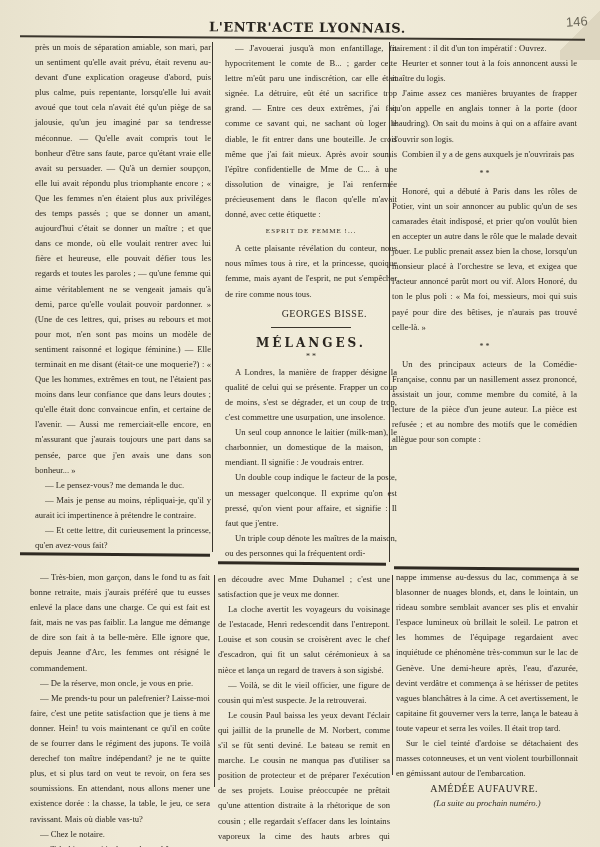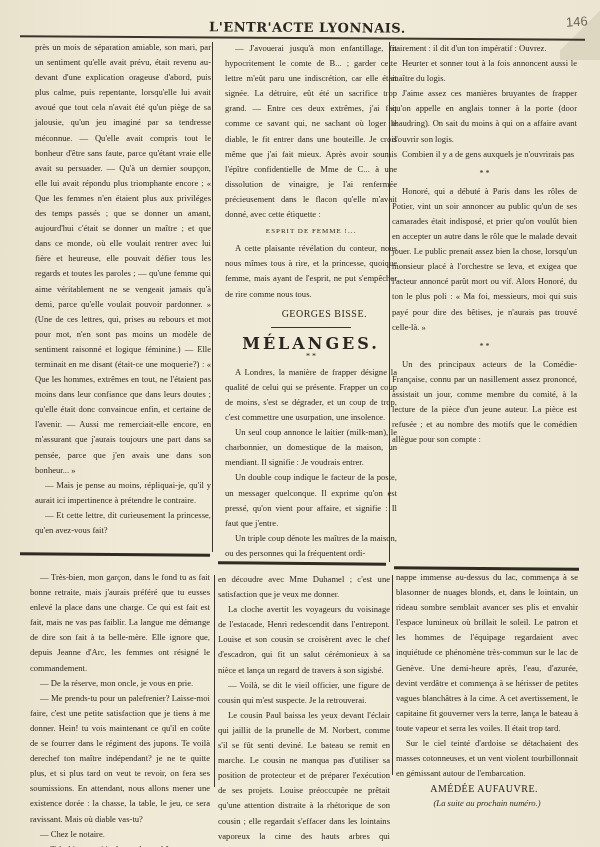--- a/index.html
+++ b/index.html
@@ -16,39 +16,40 @@
   .c2{left:225px;top:41px;width:172px;}
   .c3{left:392px;top:41px;width:185px;}
   .b1{left:30px;top:570px;width:180px;}
   .b2{left:218px;top:572px;width:172px;}
   .b3{left:396px;top:570px;width:182px;}
   .vrule{position:absolute;width:1px;background:#3a352c;}
   .thick{position:absolute;height:3px;background:#2f2a22;}
   .center{text-align:center !important;text-indent:0 !important;}
   .sig{text-align:right !important;font-variant:small-caps;font-size:10px;letter-spacing:0.5px;}
   .small-rule{width:80px;height:1px;background:#3a352c;margin:6px auto 8px;}
-  .melanges{text-align:center;font-size:16px;font-weight:bold;letter-spacing:3px;margin:4px 0 2px;font-family:"DejaVu Serif",serif;color:#2a2620;}
+  .melanges{text-align:center;font-size:12px;font-weight:bold;letter-spacing:3px;margin:4px 0 2px;font-family:"DejaVu Serif",serif;color:#2a2620;}
   .stars{text-align:center;font-size:8px;line-height:8px;margin:2px 0 4px;}
 </style>
 </head>
 <body>
 
 <div class="page">
   <div class="fold"></div>
   <div class="pageno">146</div>
   <div class="masthead">L'ENTR'ACTE LYONNAIS.</div>
   <div class="hr-top"></div>
 
   <div class="vrule" style="left:212px;top:42px;height:510px;"></div>
   <div class="vrule" style="left:389px;top:42px;height:520px;"></div>
   <div class="vrule" style="left:214px;top:575px;height:212px;"></div>
   <div class="vrule" style="left:392px;top:575px;height:200px;"></div>
 
   <div class="col c1">
     <p class="noind">près un mois de séparation amiable, son mari, par un sentiment qu'elle avait prévu, était revenu au-devant d'une explication orageuse d'abord, puis plus calme, puis repentante, lorsqu'elle lui avait avoué que tout cela n'avait été qu'un piège de sa jalousie, qu'un jeu imaginé par sa tendresse méconnue. — Qu'elle avait compris tout le bonheur d'être sans faute, parce qu'étant vraie elle avait su persuader. — Qu'à un dernier soupçon, elle lui avait répondu plus triomphante encore ; « Que les femmes n'en étaient plus aux priviléges des temps passés ; que se donner un amant, aujourd'hui c'était se donner un maître ; et que dans ce monde, où elle voulait rentrer avec lui fière et heureuse, elle pouvait défier tous les regards et toutes les paroles ; — qu'une femme qui aime véritablement ne se vengeait jamais qu'à demi, parce qu'elle voulait pouvoir pardonner. » (Une de ces lettres, qui, prises au rebours et mot pour mot, n'en sont pas moins un modèle de sentiment raisonné et logique féminine.) — Elle terminait en me disant (était-ce une moquerie?) : « Que les hommes, extrêmes en tout, ne l'étaient pas moins dans leur confiance que dans leurs doutes ; qu'elle était donc convaincue enfin, et certaine de l'avenir. — Aussi me remerciait-elle encore, en m'assurant que j'aurais toujours une part dans sa pensée, parce que j'en avais une dans son bonheur... »</p>
+    <p>— Le pensez-vous? me demanda le duc.</p>
     <p>— Mais je pense au moins, répliquai-je, qu'il y aurait ici impertinence à prétendre le contraire.</p>
     <p>— Et cette lettre, dit curieusement la princesse, qu'en avez-vous fait?</p>
   </div>
 
   <div class="col c2">
     <p>— J'avouerai jusqu'à mon enfantillage, fit hypocritement le comte de B... ; garder cette lettre m'eût paru une indiscrétion, car elle était signée. La détruire, eût été un sacrifice trop grand. — Entre ces deux extrêmes, j'ai fait comme ce savant qui, ne sachant où loger le diable, le fit entrer dans une bouteille. Je crois même que j'ai fait mieux. Après avoir soumis l'épître confidentielle de Mme de C... à une dissolution de vinaigre, je l'ai renfermée précieusement dans le flacon qu'elle m'avait donné, avec cette étiquette :</p>
     <p class="center" style="font-size:7px;letter-spacing:1px;margin:2px 0;">ESPRIT DE FEMME !...</p>
     <p>A cette plaisante révélation du conteur, nous nous mîmes tous à rire, et la princesse, quoique femme, mais ayant de l'esprit, ne put s'empêcher de rire comme nous tous.</p>
     <p class="sig" style="margin-top:4px;padding-right:30px;">GEORGES BISSE.</p>
     <div class="small-rule"></div>

